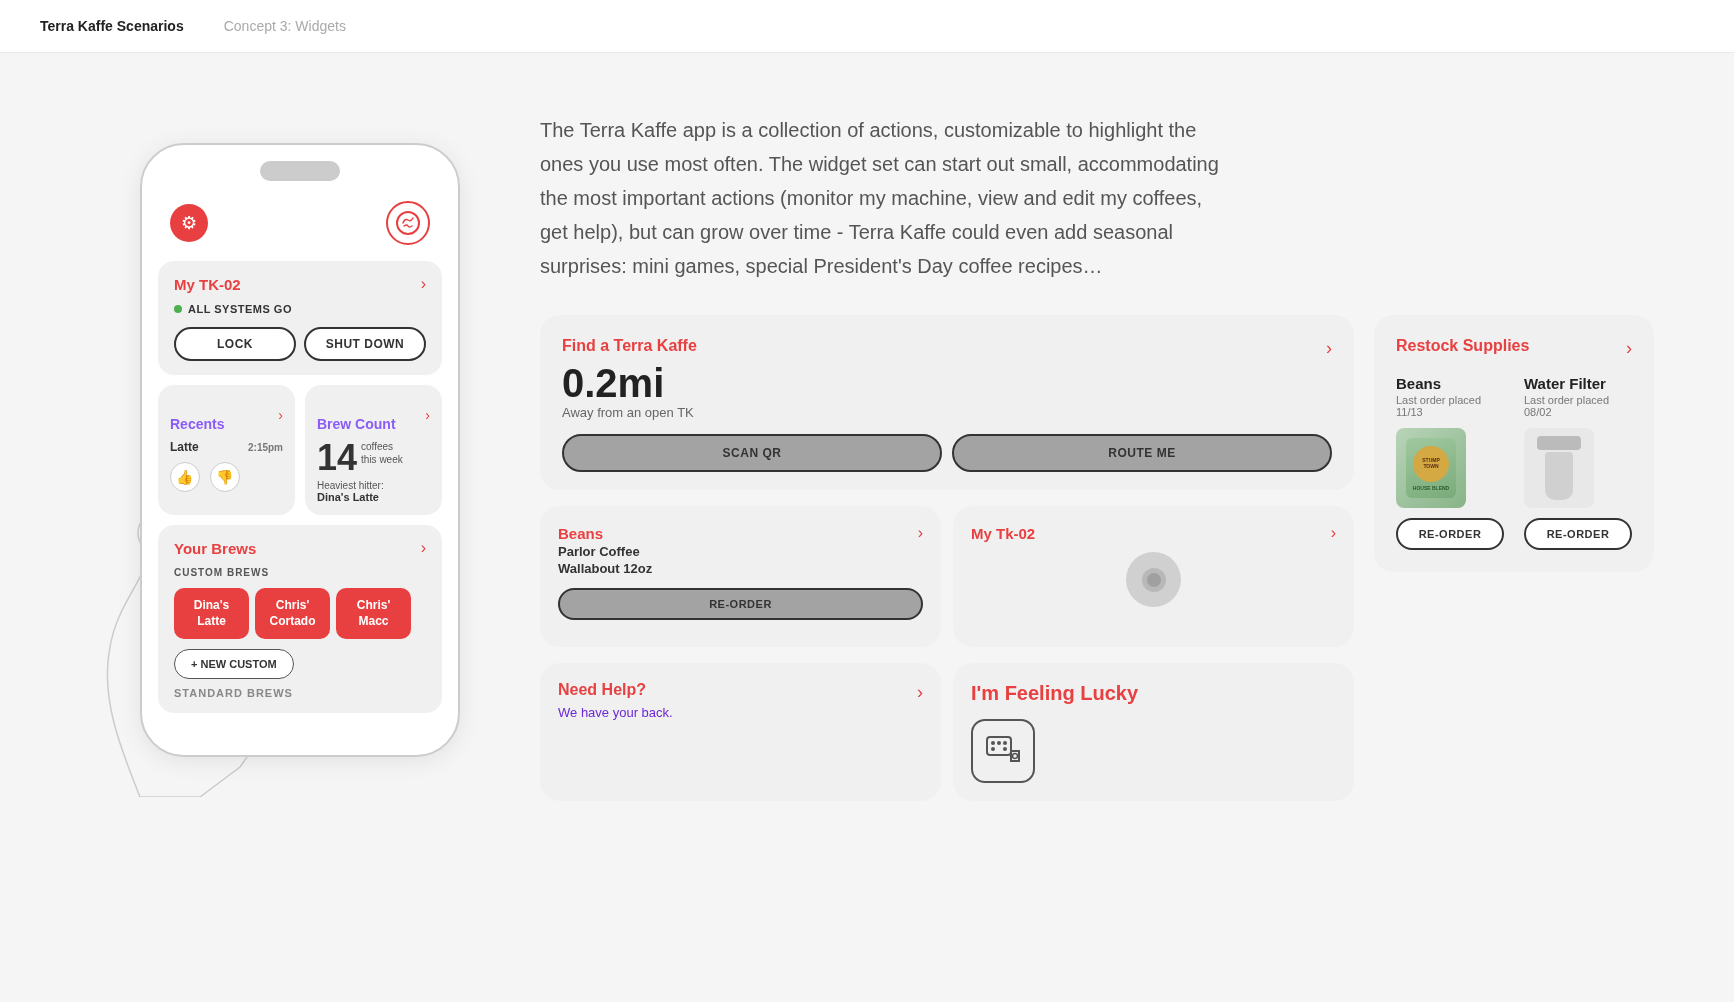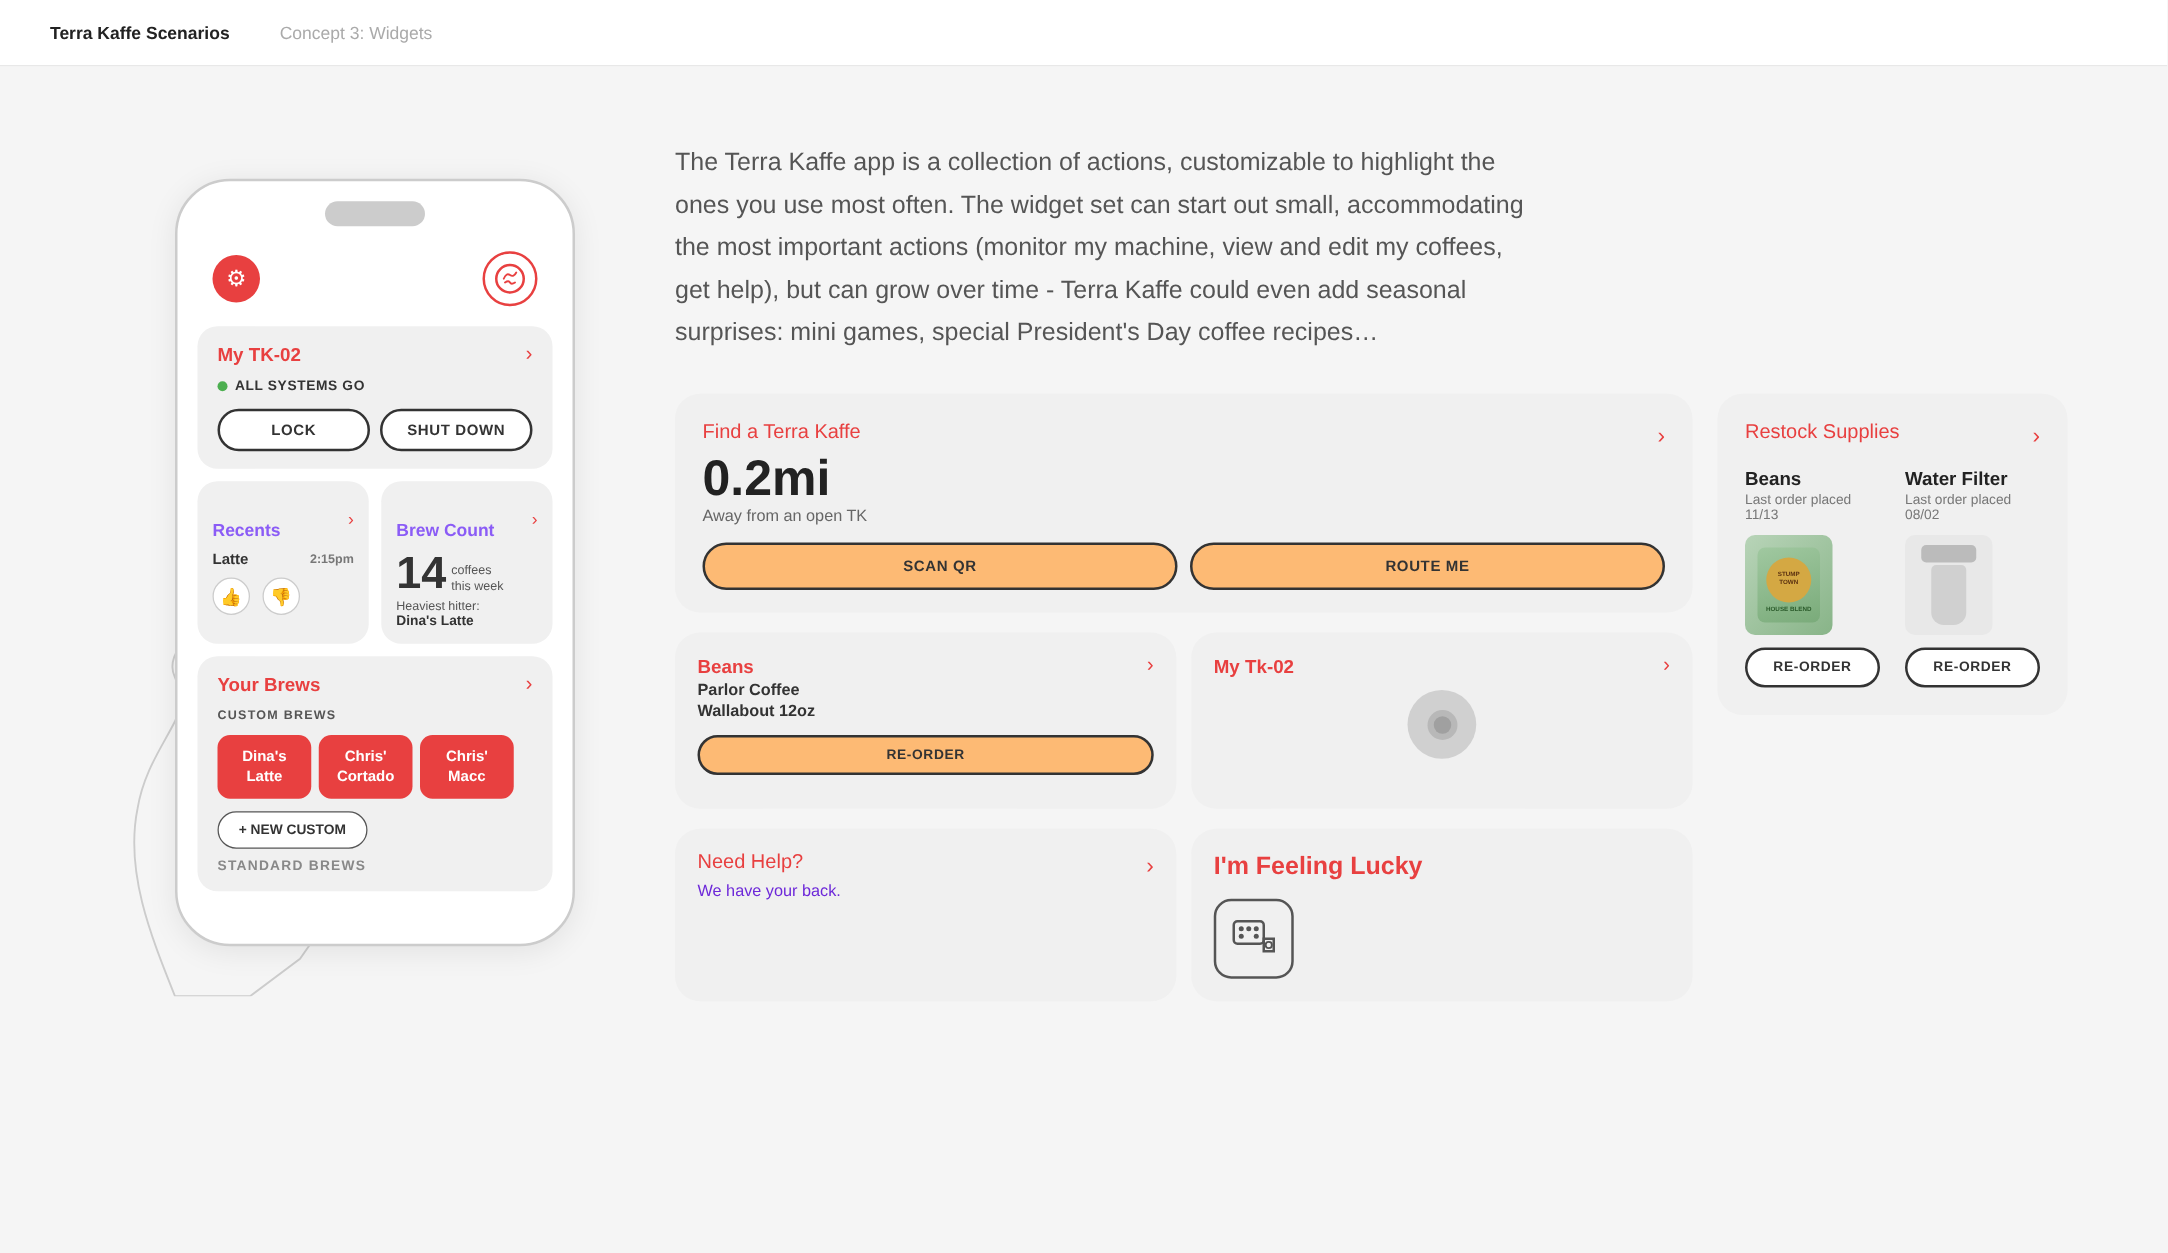--- a/index.html
+++ b/index.html
@@ -325,21 +325,21 @@
     }
 
     .widget-card {
       background: #f0f0f0;
       border-radius: 20px;
       padding: 22px 22px 18px;
     }
 
     .card-title {
       font-size: 16px;
-      font-weight: 400;
+      font-weight: 700;
       color: #e84040;
       margin-bottom: 4px;
     }
 
     .card-arrow {
       color: #e84040;
       font-size: 18px;
     }
 
     .card-header-row {
@@ -363,21 +363,21 @@
     }
 
     .card-btn-row {
       display: flex;
       gap: 10px;
     }
 
     .card-btn {
       flex: 1;
       border: 2px solid #333;
-      background: #fdba74;
+      background: #a3a3a3;
       border-radius: 24px;
       padding: 10px 0;
       font-size: 12px;
       font-weight: 700;
       letter-spacing: 0.5px;
       text-align: center;
       cursor: pointer;
     }
 
     
@@ -636,21 +636,21 @@
             <div class="thumb-btn">👍</div>
             <div class="thumb-btn">👎</div>
           </div>
         </div>
 
         <div class="widget-half">
           <div class="recents-title">
             <span class="recents-label">Brew Count</span>
             <span style="color:#e84040;font-size:14px;">›</span>
           </div>
-          <div style="display:flex;align-items:flex-end;gap:4px;margin-bottom:2px;">
+          <div style="display:flex;align-items:flex-start;gap:4px;margin-bottom:2px;">
             <span class="brew-count-big">14</span>
             <div>
               <div class="brew-count-label">coffees</div>
               <div class="brew-count-label">this week</div>
             </div>
           </div>
           <div class="heaviest">Heaviest hitter:</div>
           <div class="heaviest-name">Dina's Latte</div>
         </div>
       </div>

